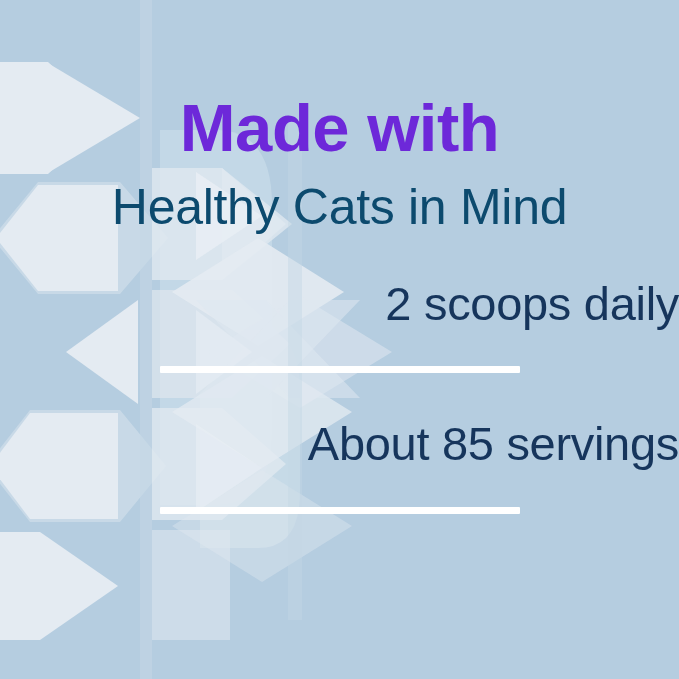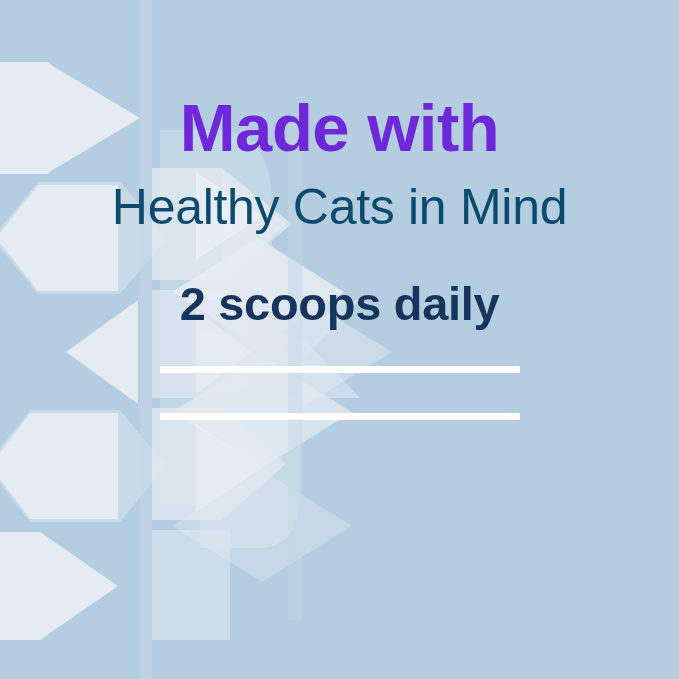--- a/index.html
+++ b/index.html
@@ -58,25 +58,25 @@
     font-weight: normal;
     line-height: 1.0;
     letter-spacing: -0.3px;
     color: #0c4a6e;
     margin-top: 21px;
   }
   .line-fact {
     margin: 0;
     padding: 0;
     font-size: 47px;
-    font-weight: bold;
+    font-weight: normal;
     line-height: 1.0;
     letter-spacing: -0.3px;
     color: #16355c;
-    text-align: center;
+    text-align: right;
     width: 100%;
   }
   .fact-1 { margin-top: 48px; }
   .fact-2 { margin-top: 47px; }
   .fact-3 { margin-top: 48px; }
   .divider {
     width: 360px;
     height: 7px;
     background: #ffffff;
     margin-top: 39px;
@@ -151,18 +151,19 @@
 
     <div class="headline-block">
       <div class="line-made-with">Made with</div>
       <div class="line-subhead">Healthy Cats in Mind</div>
     </div>
 
     <div class="line-fact fact-1">2 scoops daily</div>
 
     <div class="divider d1"></div>
 
+    <div class="line-fact fact-2">About 85 servings</div>
 
     <div class="divider d2"></div>
 
 
   </div>
 </div>
 
 </body></html>

